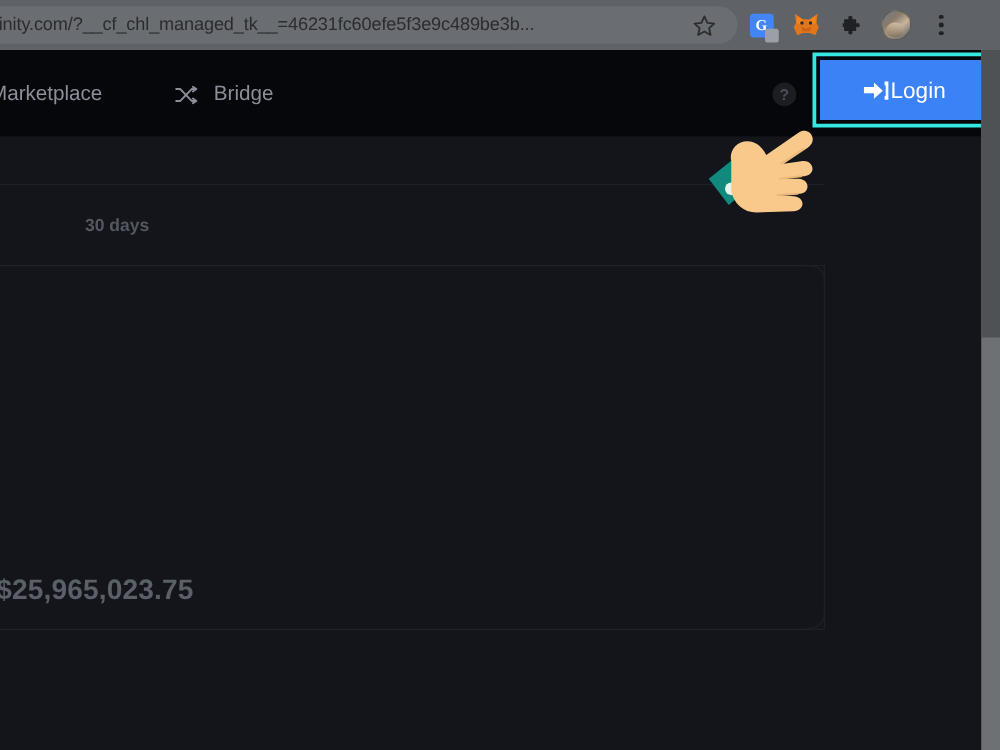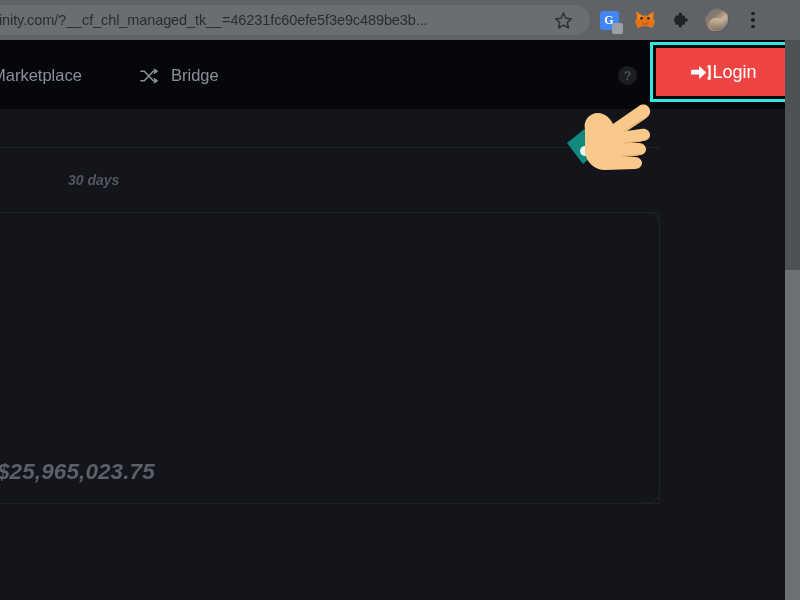--- a/index.html
+++ b/index.html
@@ -221,41 +221,40 @@
     box-sizing: border-box;
     z-index: 20;
     pointer-events: none;
   }
   .login-btn {
     position: absolute;
     left: 656px;
     top: 48px;
     width: 136px;
     height: 48px;
-    background: #ef4444;
+    background: #3b82f6;
     color: #ffffff;
     display: flex;
     align-items: center;
     justify-content: center;
     font-size: 18px;
     cursor: pointer;
     z-index: 21;
     border: none;
     font-family: "Liberation Sans", sans-serif;
   }
   .login-btn .login-icon svg { display: block; }
 
   
   .content {
     position: absolute;
     left: 0;
     top: 69px;
     width: 785px;
     height: 491px;
-    font-style: italic;
   }
   .divider {
     position: absolute;
     left: 0;
     height: 1px;
     background: #1e2128;
   }
   .div-1 { top: 38px; width: 660px; }
   .div-2 { top: 103px; width: 660px; }
   .div-3 { top: 394px; width: 660px; }

